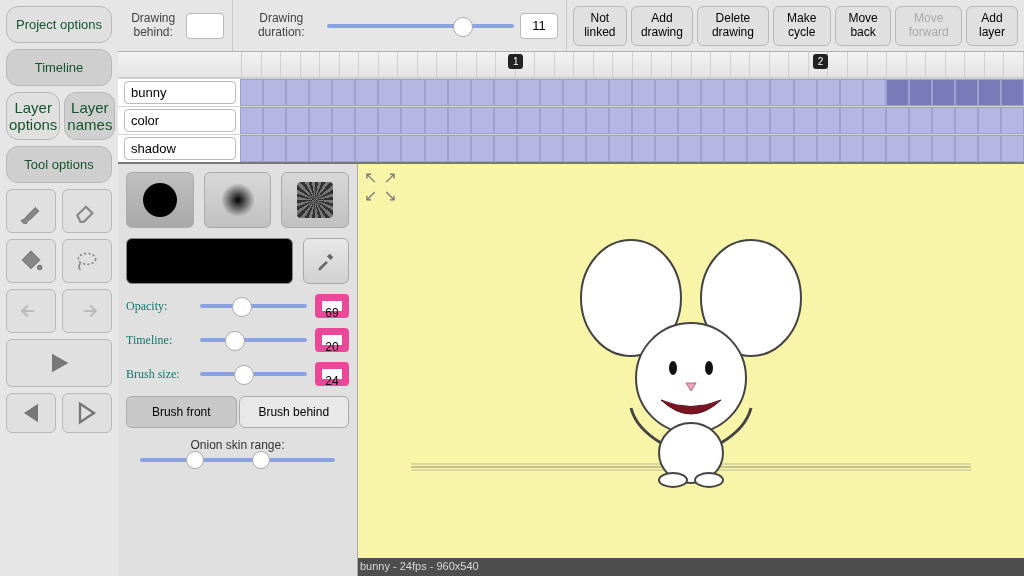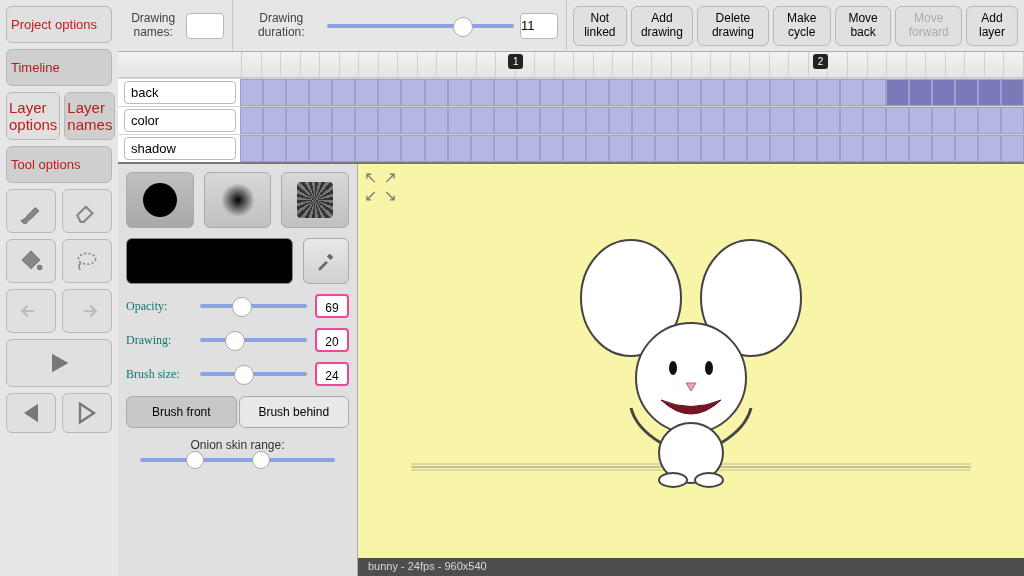--- a/index.html
+++ b/index.html
@@ -1,38 +1,38 @@
 <!DOCTYPE html>
 <html><head>
 <meta charset="utf-8">
 <style>
   * { box-sizing: border-box; margin: 0; padding: 0; font-family: Arial, sans-serif; }
   body { width: 1024px; height: 576px; background: #d0d0d0; overflow: hidden; font-size: 13px; }
   #app { display: flex; width: 100%; height: 100%; }
 
   
   .sidebar { width: 118px; background: #e6e6e6; display: flex; flex-direction: column; gap: 6px; padding: 6px 6px 0 6px; }
-  .sb-btn { background: #e0e0e0; border: 1px solid #b8b8b8; border-radius: 6px; padding: 10px 4px; cursor: pointer; font-size: 13px; color: #b91c1c; }
+  .sb-btn { background: #e0e0e0; border: 1px solid #b8b8b8; border-radius: 12px; padding: 10px 4px; text-align: center; cursor: pointer; font-size: 13px; color: #14532d; }
   .sb-btn.active { background: #cfcfcf; }
   .sb-row { display: flex; gap: 4px; }
   .sb-row .sb-btn { flex: 1; padding: 6px 2px; font-size: 15px; }
   .tool-grid { display: grid; grid-template-columns: 1fr 1fr; gap: 6px; }
   .tool-icon { background: #e0e0e0; border: 1px solid #b8b8b8; border-radius: 6px; height: 44px; display: flex; align-items: center; justify-content: center; cursor: pointer; }
   .tool-icon svg { width: 26px; height: 26px; stroke: #777; fill: #777; }
   .play-btn { background: #e0e0e0; border: 1px solid #b8b8b8; border-radius: 6px; height: 48px; display: flex; align-items: center; justify-content: center; cursor: pointer; }
   .play-btn svg { width: 28px; height: 28px; fill: #777; }
   .step-row { display: flex; gap: 6px; }
   .step-row .play-btn { flex: 1; height: 40px; }
 
   
   .main { flex: 1; display: flex; flex-direction: column; }
   .topbar { display: flex; align-items: stretch; background: #e6e6e6; height: 52px; border-bottom: 1px solid #b0b0b0; }
   .tb-group { display: flex; align-items: center; padding: 4px 8px; border-right: 1px solid #c8c8c8; gap: 6px; }
   .tb-label { font-size: 12px; color: #444; text-align: center; line-height: 1.1; }
-  .tb-input { width: 38px; height: 26px; border: 1px solid #b8b8b8; border-radius: 4px; background: #fff; font-size: 13px; }
+  .tb-input { width: 38px; height: 26px; border: 1px solid #b8b8b8; border-radius: 4px; background: #fff; text-align: center; font-size: 13px; }
   .tb-slider { width: 220px; height: 4px; background: #8aa2e0; position: relative; border-radius: 2px; }
   .tb-slider::after { content: ""; position: absolute; left: var(--p,70%); top: -7px; width: 18px; height: 18px; background: #fff; border: 1px solid #aaa; border-radius: 50%; margin-left: -9px; }
   .tb-btn { background: #e0e0e0; border: 1px solid #b8b8b8; border-radius: 6px; padding: 4px 8px; text-align: center; font-size: 12px; cursor: pointer; display: flex; align-items: center; justify-content: center; line-height: 1.1; min-width: 52px; height: 40px; }
   .tb-btn.disabled { color: #aaa; }
   .tb-right { display: flex; gap: 4px; padding: 6px; align-items: center; }
 
   
   .timeline-area { background: #fff; display: flex; flex-direction: column; border-bottom: 2px solid #777; }
   .tick-row { height: 26px; background: linear-gradient(#f2f2f2,#e4e4e4); display: flex; position: relative; border-bottom: 1px solid #ccc;}
   .tick-row .tick { flex: 1; border-right: 1px solid #d0d0d0; height: 100%; }
@@ -50,33 +50,33 @@
   .brush-row { display: flex; gap: 10px; }
   .brush-swatch { flex: 1; height: 56px; background: linear-gradient(#d8d8d8,#c0c0c0); border: 1px solid #aaa; border-radius: 6px; display: flex; align-items: center; justify-content: center; }
   .brush-swatch.sel { background: linear-gradient(#c0c0c0,#a8a8a8); }
   .color-row { display: flex; gap: 10px; }
   .color-swatch { flex: 1; height: 46px; background: #000; border: 1px solid #888; border-radius: 6px; }
   .picker-btn { width: 46px; height: 46px; background: linear-gradient(#e8e8e8,#d0d0d0); border:1px solid #aaa; border-radius: 6px; display:flex;align-items:center;justify-content:center;}
   .slider-row { display: flex; align-items: center; gap: 8px; }
   .slider-row label { width: 66px; font-size: 12px; color: #0f766e; font-family: Liberation Serif, serif; }
   .slider { flex: 1; height: 4px; background: #8aa2e0; border-radius: 2px; position: relative; }
   .slider::after { content:""; position:absolute; left:var(--p,40%); top:-7px; width:18px; height:18px; background:#fff; border:1px solid #aaa; border-radius:50%; margin-left:-9px;}
-  .slider-val { width: 34px; height: 24px; background:#fff; border:2px solid #ec4899; border-radius:4px; text-align:center; font-size:12px; line-height:24px;}
+  .slider-val { width: 34px; height: 24px; background:#fff; border:7px solid #ec4899; border-radius:4px; text-align:center; font-size:12px; line-height:24px;}
   .bf-row { display:flex; gap:2px;}
   .bf-btn { flex:1; padding:8px 4px; border:1px solid #aaa; border-radius:6px; background:#e8e8e8; font-size:12px; text-align:center; cursor:pointer;}
   .bf-btn.active { background:#c8c8c8; }
   .onion-label { text-align:center; font-size:12px; color:#333; }
   .onion-slider { height:4px; background:#8aa2e0; border-radius:2px; position:relative; margin:6px 14px 0;}
   .onion-slider .knob { position:absolute; top:-7px; width:18px;height:18px;background:#fff;border:1px solid #aaa;border-radius:50%;margin-left:-9px;}
 
   
   .canvas-wrap { flex:1; background:#444; position:relative; display:flex; flex-direction:column;}
   .canvas { flex:1; background:#f8f5a8; margin:0; position:relative; overflow:hidden;}
   .expand { position:absolute; top:6px; left:6px; color:#7a7a7a; display:grid; grid-template-columns:auto auto; gap:2px 6px; font-size:16px; line-height:1;}
-  .statusbar { height:18px; background:#4e4e4e; color:#d8d8d8; font-size:11px; padding:2px 10px;}
+  .statusbar { height:18px; background:#4e4e4e; color:#d8d8d8; font-size:11px; padding:2px 2px;}
   
   
   .bunny { position:absolute; left:50%; bottom:70px; transform:translateX(-50%); }
   .ground { position:absolute; left:8%; right:8%; bottom:90px; height:2px; background:rgba(100,100,100,0.35); border-radius:2px; box-shadow:0 3px 0 rgba(100,100,100,0.2), 0 -3px 0 rgba(100,100,100,0.2);}
 </style>
 </head>
 <body>
 
 <div id="app">
 
@@ -138,21 +138,21 @@
             <path d="M6 4l12 8-12 8z" fill="none" stroke="#777" stroke-width="2"></path>
           </svg>
         </div>
     </div>
   </div>
 
   <div class="main">
 
     <div class="topbar">
       <div class="tb-group">
-        <span class="tb-label">Drawing names:</span>
+        <span class="tb-label">Drawing behind:</span>
         <input class="tb-input" value="" style="">
       </div>
       <div class="tb-group" style="flex:1">
         <span class="tb-label">Drawing duration:</span>
         <div class="tb-slider" style="--p:72%"></div>
         <input class="tb-input" value="11" style="">
       </div>
       <div class="tb-right">
         <div class="tb-btn">Not linked</div>
         <div class="tb-btn">Add drawing</div>
@@ -207,21 +207,21 @@
             <div class="tick"></div>
             <div class="tick"></div>
             <div class="tick"></div>
             <div class="tick"></div>
             <div class="tick"></div>
             <div class="tick"></div>
         </div>
       </div>
       <div class="tl-rows">
         <div class="tl-row">
-          <div class="tl-rowname">back</div>
+          <div class="tl-rowname">bunny</div>
           <div class="tl-cells">
               <div class="tl-cell"></div>
               <div class="tl-cell"></div>
               <div class="tl-cell"></div>
               <div class="tl-cell"></div>
               <div class="tl-cell"></div>
               <div class="tl-cell"></div>
               <div class="tl-cell"></div>
               <div class="tl-cell"></div>
               <div class="tl-cell"></div>
@@ -353,21 +353,21 @@
                 <path d="M4 20l8-8 2 2-8 8H4zM16 4l4 4-3 3-4-4z" fill="#666"></path>
               </svg>
           </div>
         </div>
         <div class="slider-row">
           <label>Opacity:</label>
           <div class="slider" style="--p:38%"></div>
           <div class="slider-val">69</div>
         </div>
         <div class="slider-row">
-          <label>Drawing:</label>
+          <label>Timeline:</label>
           <div class="slider" style="--p:32%"></div>
           <div class="slider-val">20</div>
         </div>
         <div class="slider-row">
           <label>Brush size:</label>
           <div class="slider" style="--p:40%"></div>
           <div class="slider-val">24</div>
         </div>
         <div class="bf-row">
           <div class="bf-btn active">Brush front</div>

